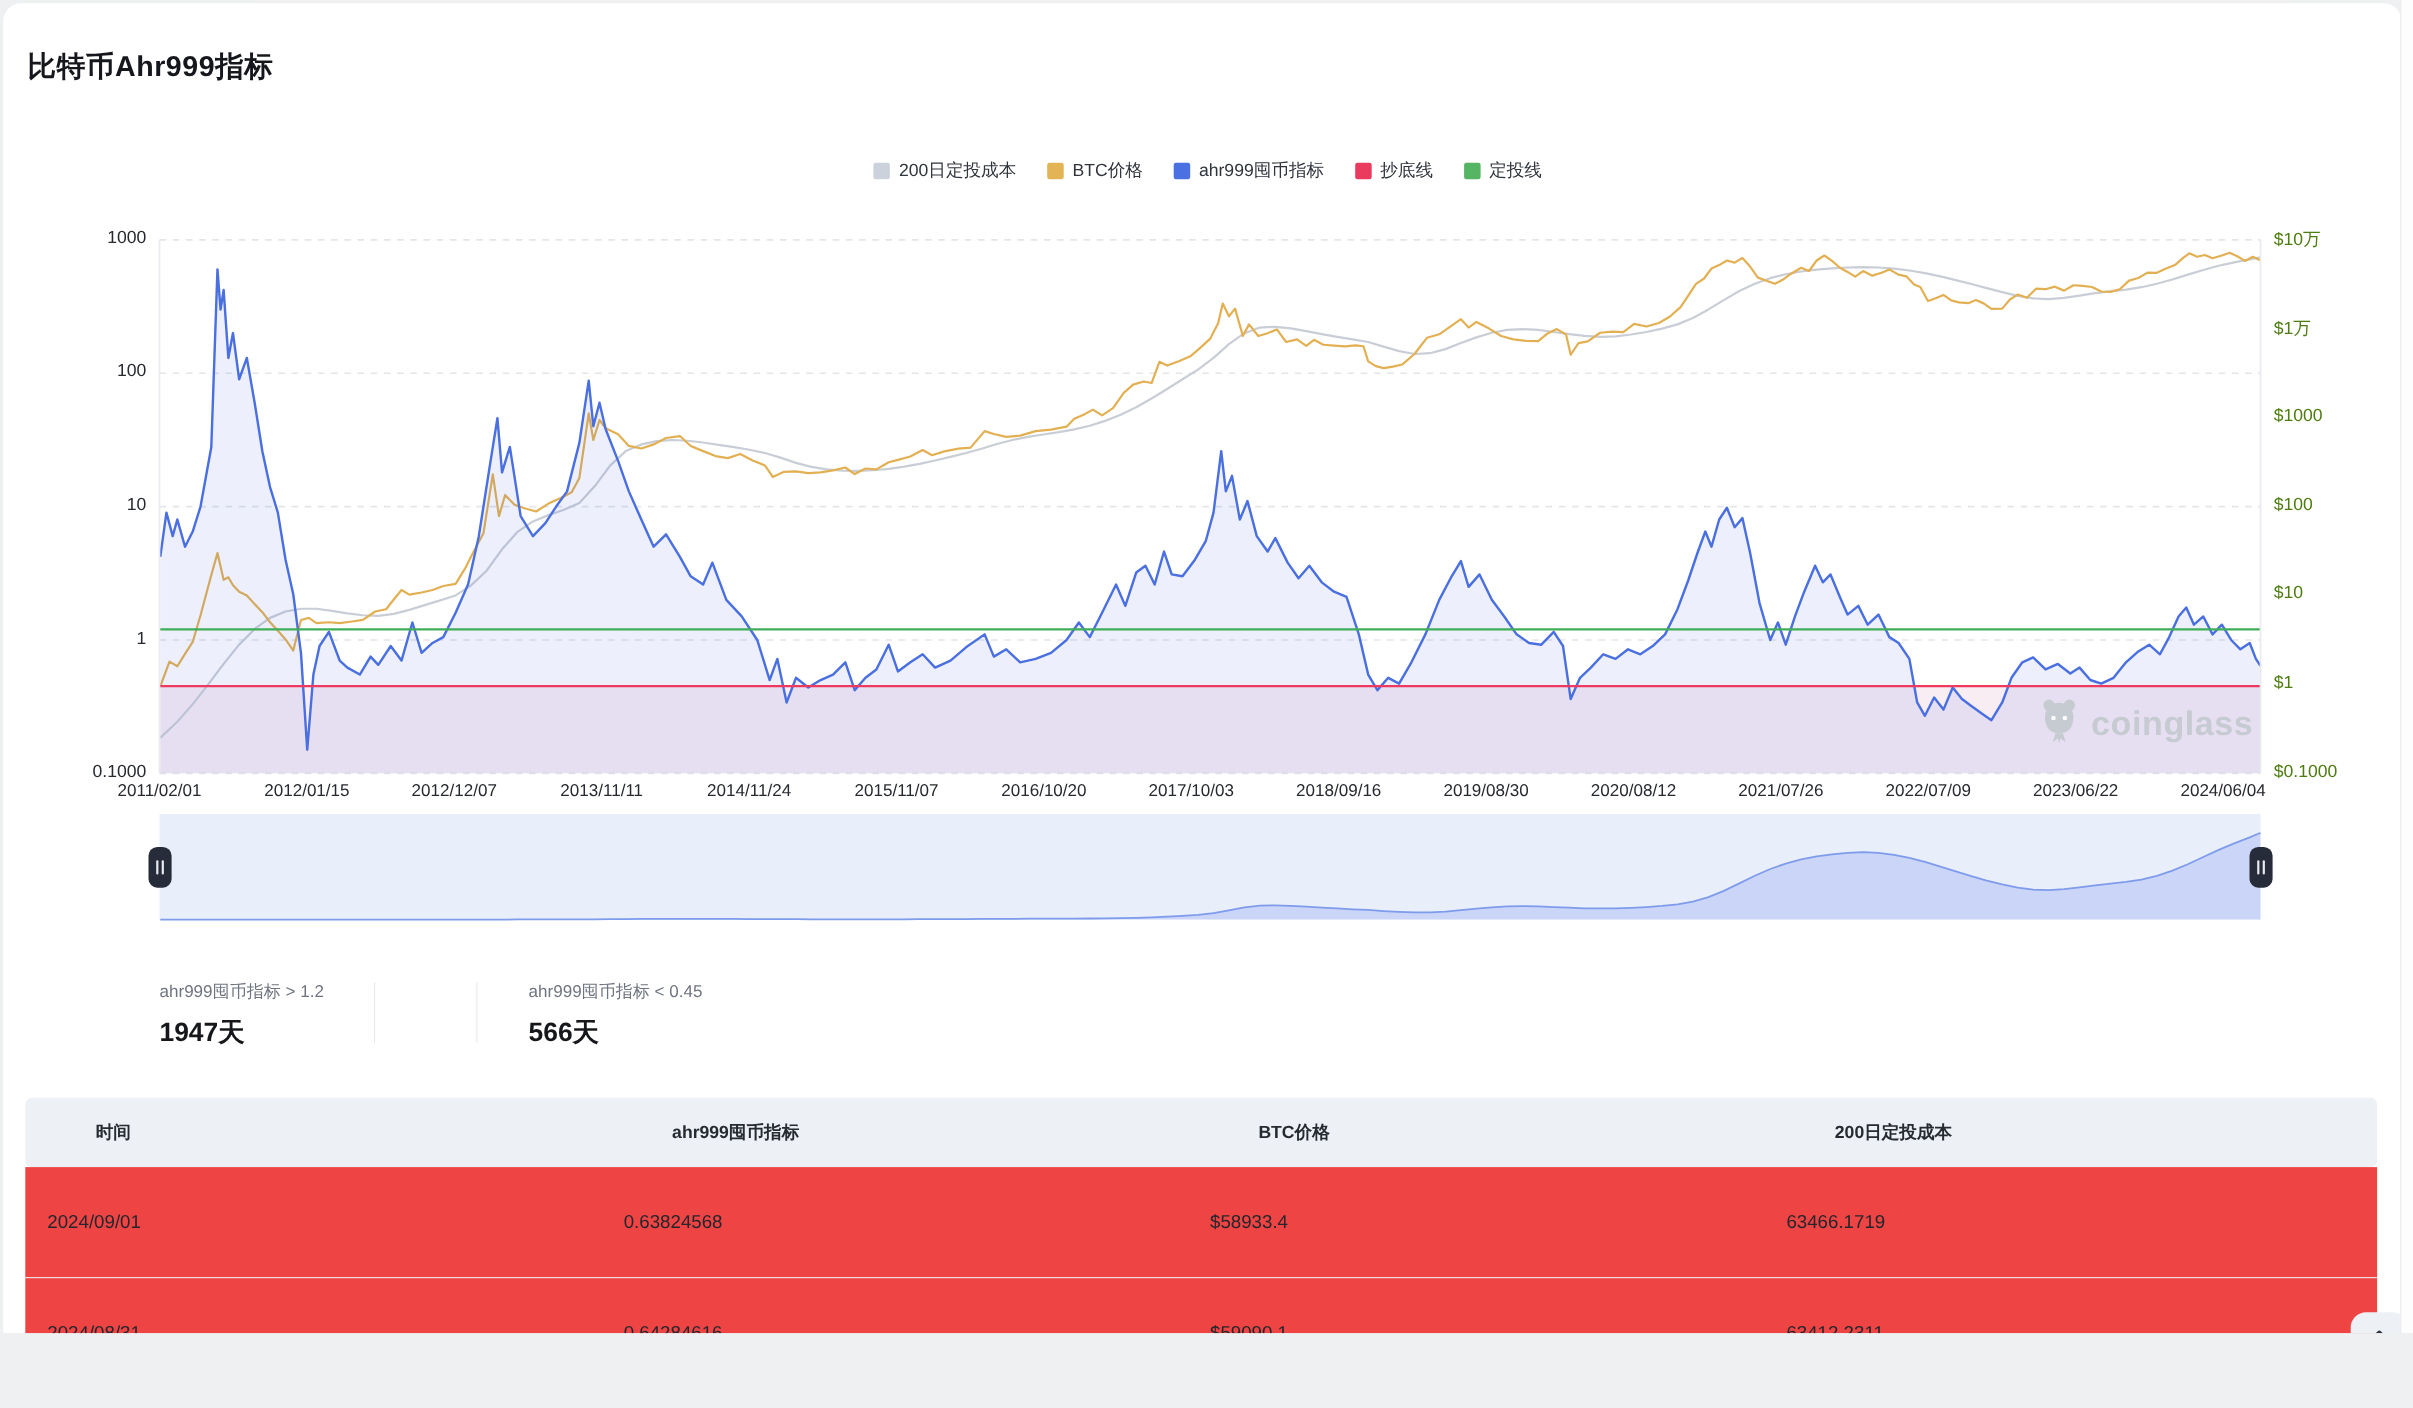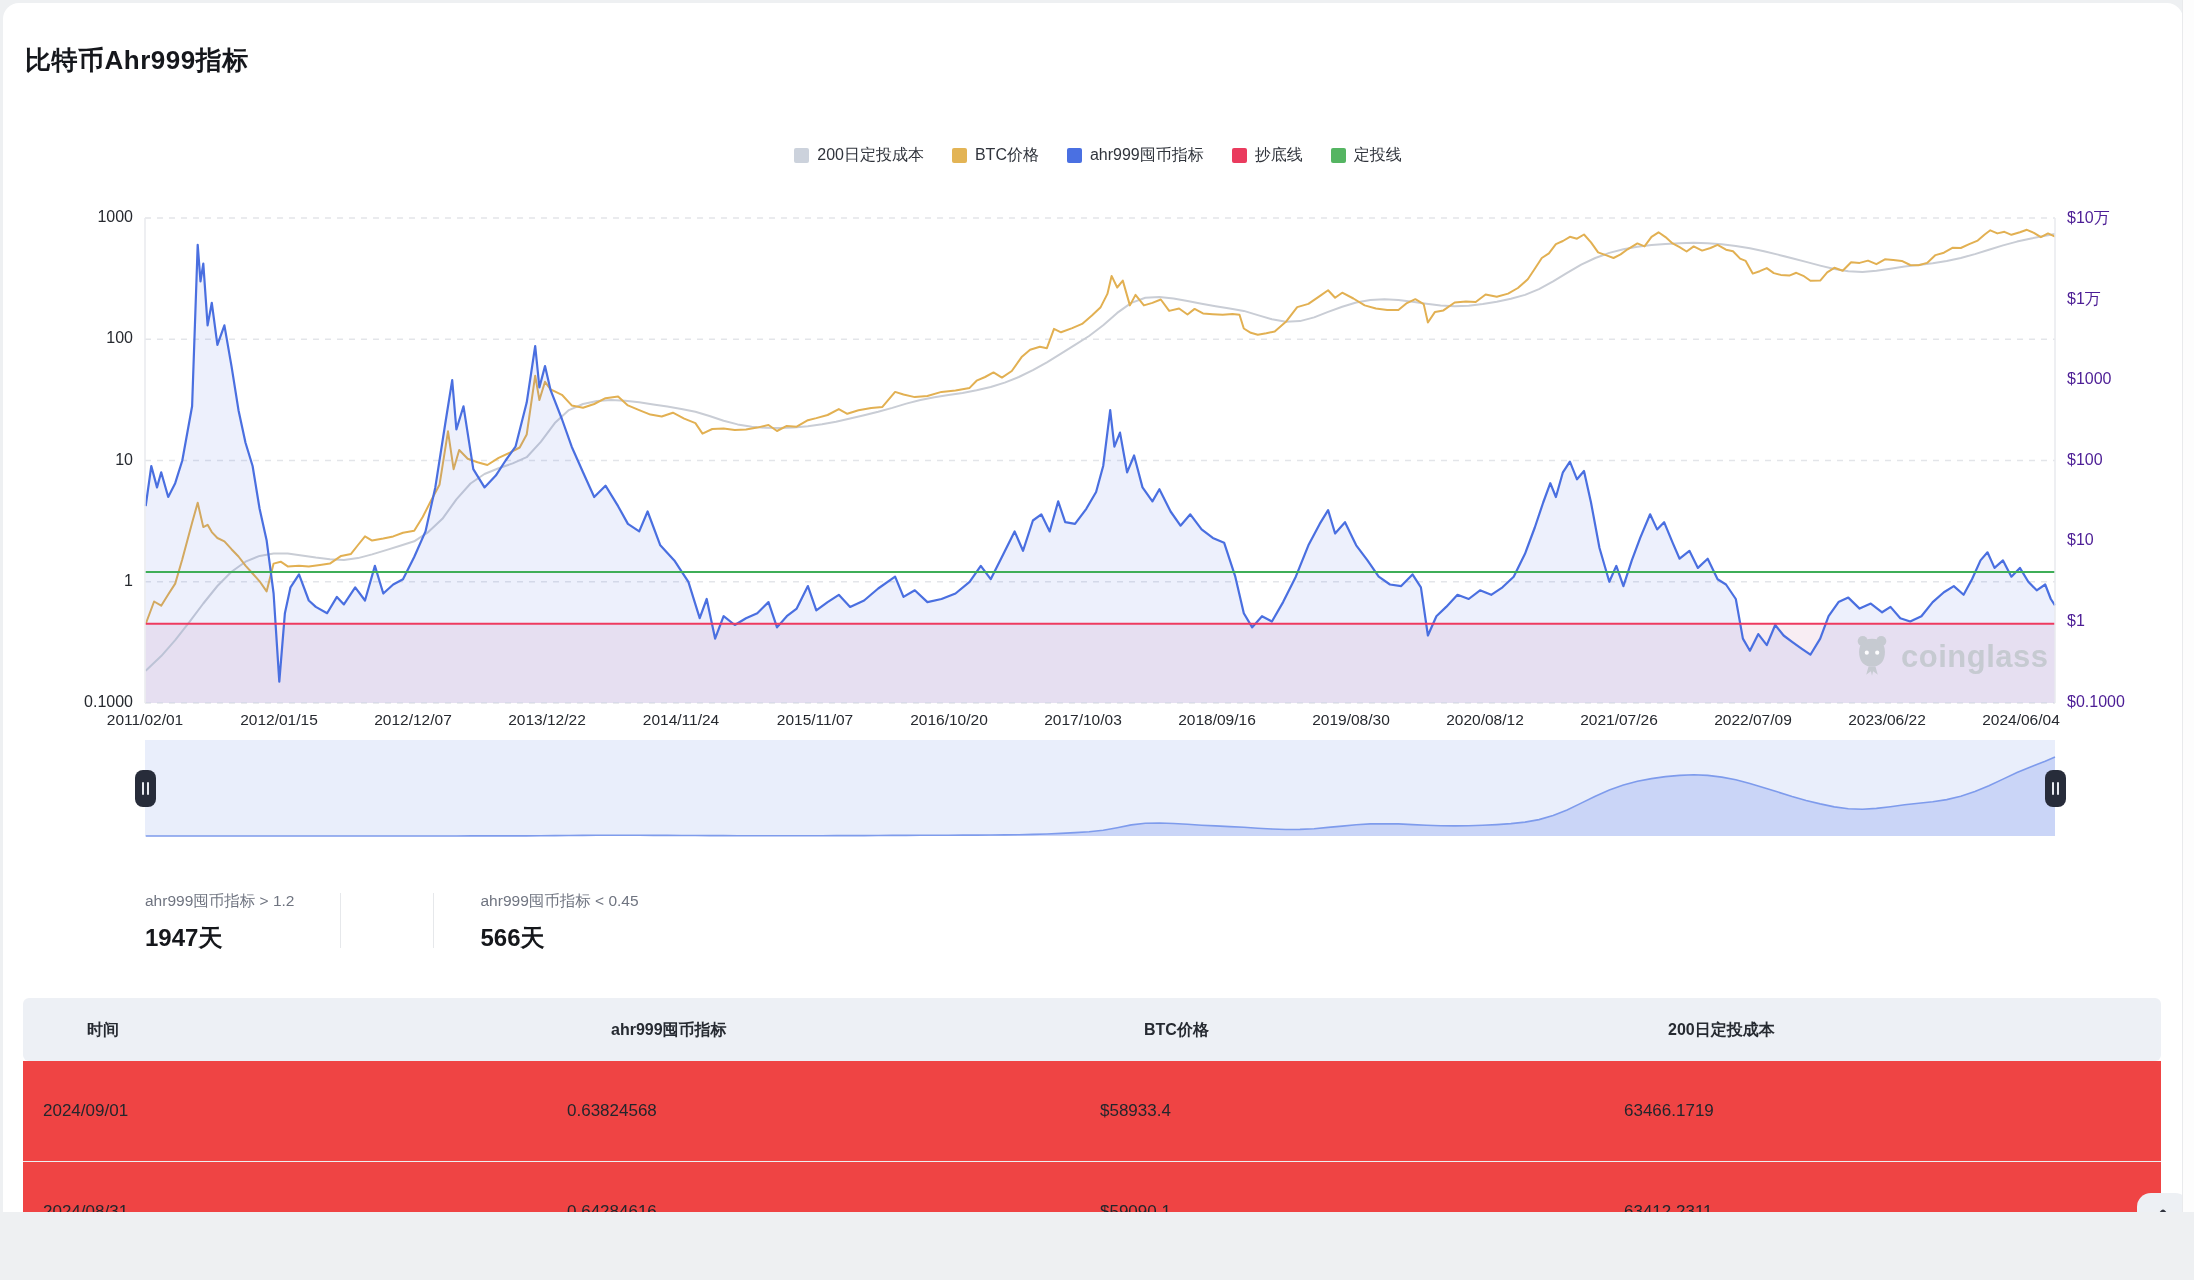--- a/index.html
+++ b/index.html
@@ -7,21 +7,21 @@
   #card{position:absolute;left:3px;top:3px;width:2180px;bottom:0;background:#fff;border-radius:16px 16px 0 0;}
   #scroll-strip{position:absolute;top:0;right:0;width:11px;height:100%;background:#fdfdfd;border-left:1px solid #e9eaec;}
   .page-title{position:absolute;left:22px;top:40px;font-size:26px;font-weight:700;color:#15171c;letter-spacing:.5px;}
   
   #legend{position:absolute;left:140px;top:142px;width:1910px;display:flex;justify-content:center;gap:28px;align-items:center;}
   .legend-item{display:flex;align-items:center;gap:8px;cursor:pointer;}
   .legend-swatch{width:15px;height:15px;border-radius:2px;}
   .legend-label{font-size:16px;color:#30343c;}
   
   .ytick-left{position:absolute;width:120px;text-align:right;font-size:16px;color:#26292f;}
-  .ytick-right{position:absolute;left:2064px;font-size:16px;color:#4c1d95;}
+  .ytick-right{position:absolute;left:2064px;font-size:16px;color:#4d7c0f;}
   .xtick{position:absolute;top:708px;width:150px;text-align:center;font-size:15.5px;color:#26292f;}
   
   .nav-handle{position:absolute;top:767px;width:21px;height:37px;background:#272c3a;border-radius:8px;display:flex;align-items:center;justify-content:center;gap:3px;cursor:ew-resize;}
   .nav-handle i{display:block;width:2px;height:13px;background:#e8eaf0;border-radius:1px;}
   
   #watermark{position:absolute;left:1848px;top:630px;display:flex;align-items:center;gap:8px;opacity:.95;}
   #watermark .wm-text{font-size:31px;font-weight:700;color:#c5c9d0;letter-spacing:.5px;}
   
   #stats{position:absolute;left:142px;top:888px;display:flex;align-items:stretch;}
   .stat-block{display:flex;flex-direction:column;gap:10px;}
@@ -102,21 +102,21 @@
         <div class="ytick-right" style="top: 366.667px;">$1000</div>
         <div class="ytick-right" style="top: 447.5px;">$100</div>
         <div class="ytick-right" style="top: 528.333px;">$10</div>
         <div class="ytick-right" style="top: 609.167px;">$1</div>
         <div class="ytick-right" style="top: 690px;">$0.1000</div>
       </div>
     <div id="x-axis">
         <div class="xtick" style="left: 67px;">2011/02/01</div>
         <div class="xtick" style="left: 201px;">2012/01/15</div>
         <div class="xtick" style="left: 335px;">2012/12/07</div>
-        <div class="xtick" style="left: 469px;">2013/12/22</div>
+        <div class="xtick" style="left: 469px;">2013/11/11</div>
         <div class="xtick" style="left: 603px;">2014/11/24</div>
         <div class="xtick" style="left: 737px;">2015/11/07</div>
         <div class="xtick" style="left: 871px;">2016/10/20</div>
         <div class="xtick" style="left: 1005px;">2017/10/03</div>
         <div class="xtick" style="left: 1139px;">2018/09/16</div>
         <div class="xtick" style="left: 1273px;">2019/08/30</div>
         <div class="xtick" style="left: 1407px;">2020/08/12</div>
         <div class="xtick" style="left: 1541px;">2021/07/26</div>
         <div class="xtick" style="left: 1675px;">2022/07/09</div>
         <div class="xtick" style="left: 1809px;">2023/06/22</div>

